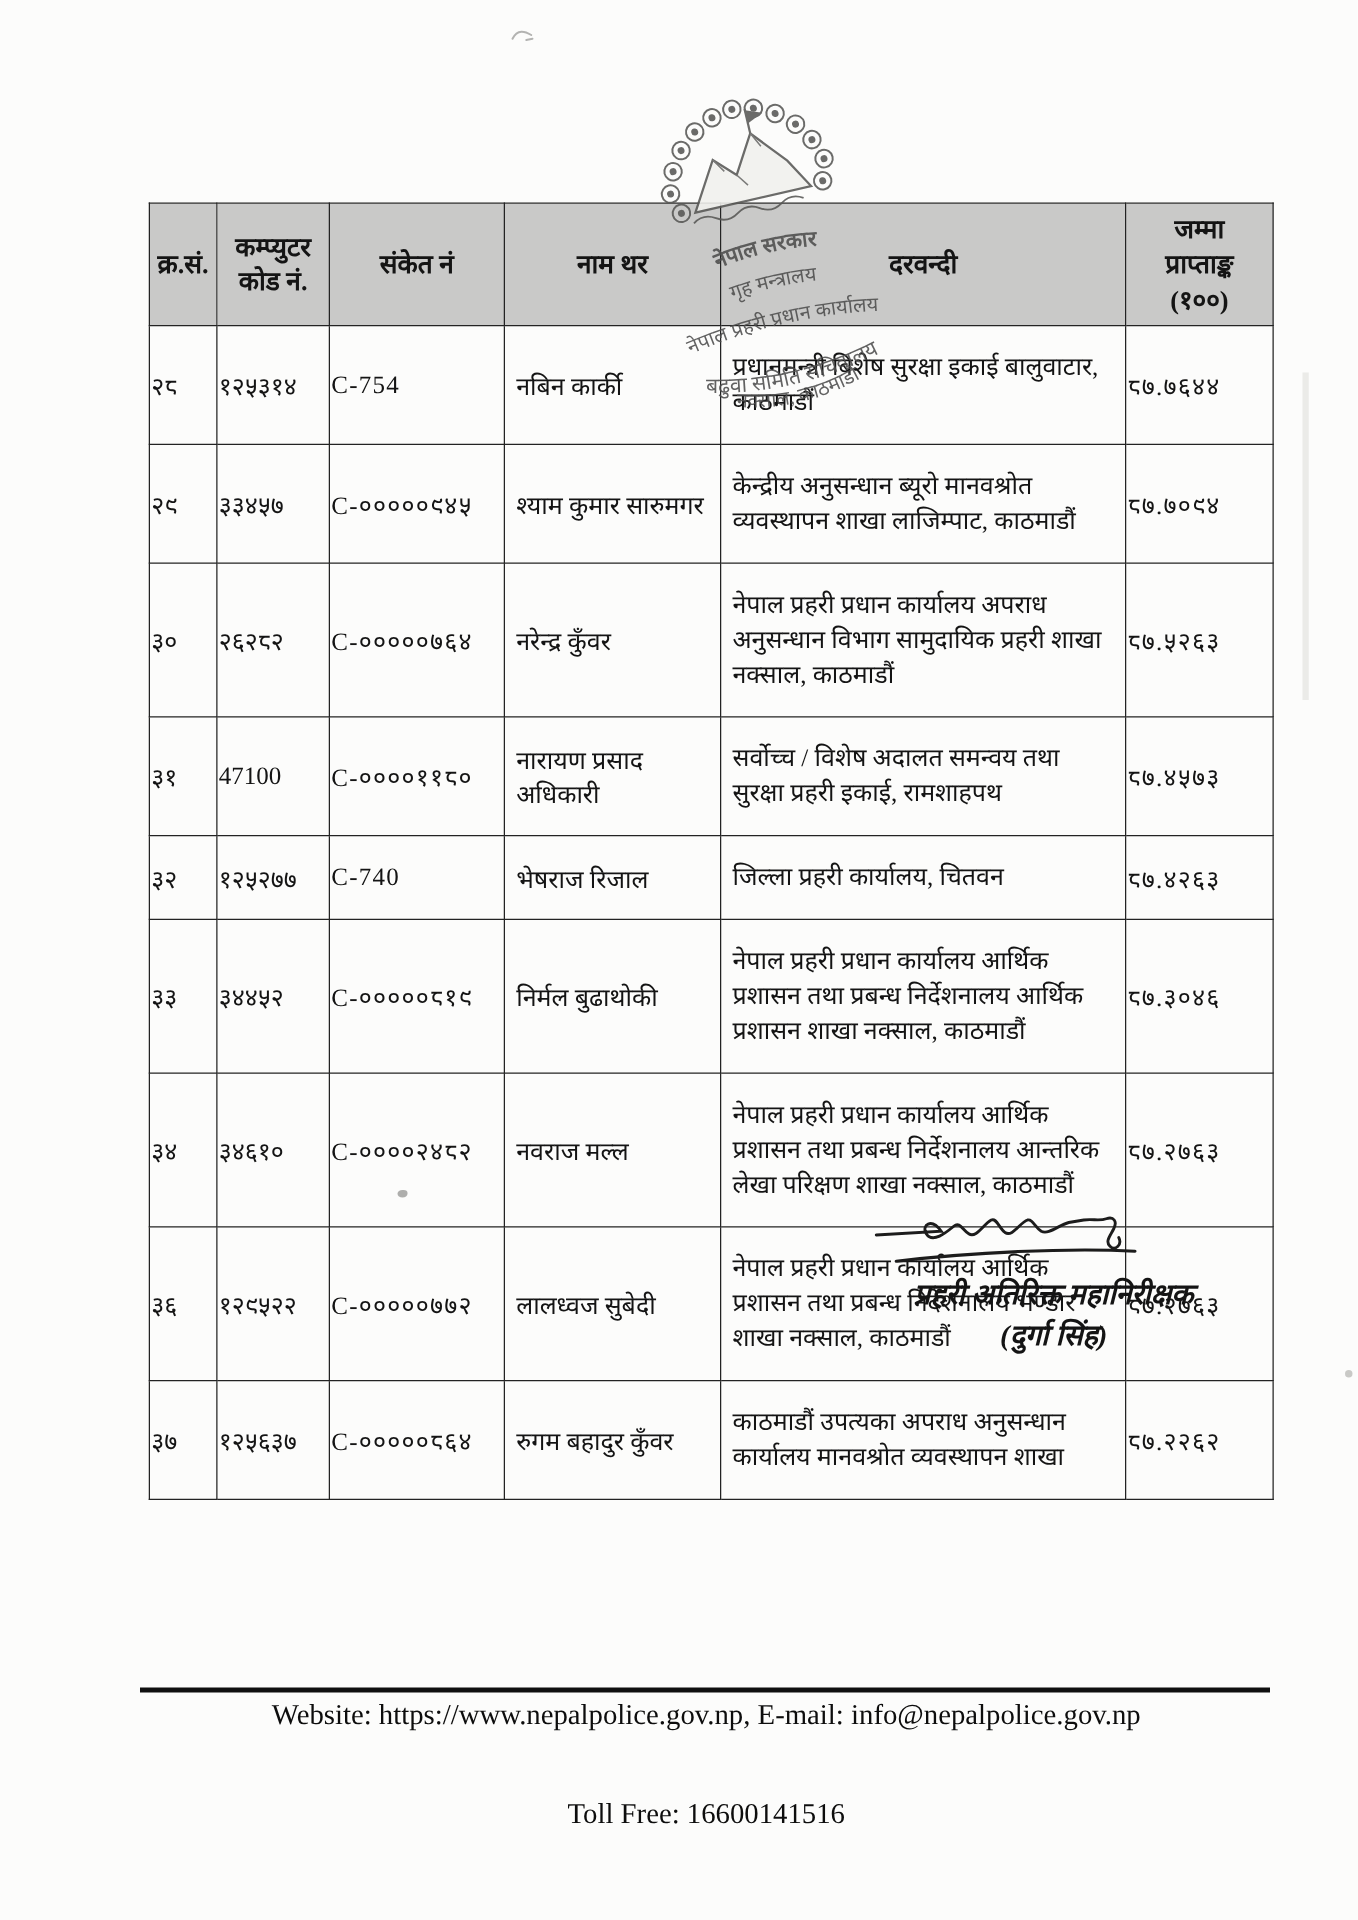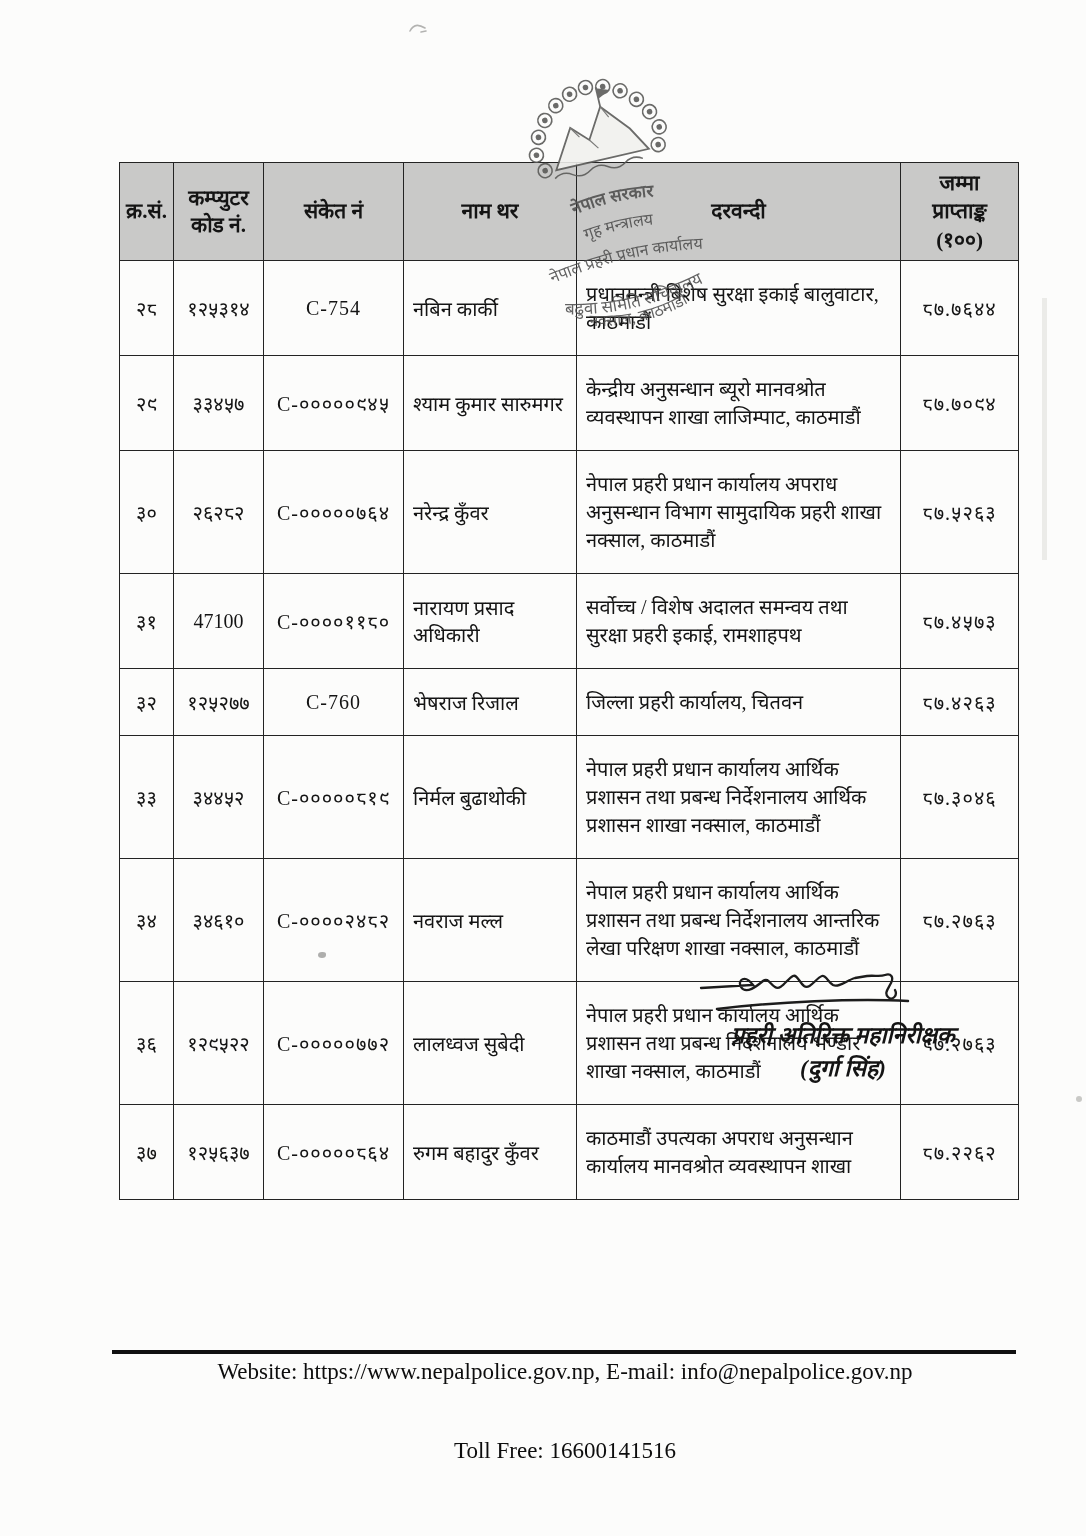--- a/index.html
+++ b/index.html
@@ -17,21 +17,21 @@
     position:absolute; left:119px; top:162px; width:899px;
     border-collapse:collapse; table-layout:fixed;
   }
   .doc-table th, .doc-table td { border:1.6px solid #232323; overflow:hidden; }
   .doc-table thead th {
     background:#c9c9c8;
     font-weight:bold; font-size:21px; line-height:1.25;
     padding:6px 2px; text-align:center; vertical-align:middle;
   }
   .doc-table td { font-size:20px; vertical-align:middle; background:#fcfcfb; }
-  .c-sn, .c-code, .c-symbol, .c-marks { text-align:center; }
+  .c-sn, .c-code, .c-symbol, .c-marks { }
   .c-symbol { font-size:19px; letter-spacing:1px; }
   .c-name { padding:4px 9px; }
   .c-darbandi { padding:19px 9px; line-height:1.4; font-size:19.5px; }
   .c-marks { font-size:18.5px; letter-spacing:1px; }
   .hdr-marks div { line-height:1.35; }
 
   
   .stamp {
     position:absolute; left:470px; top:76px; width:290px; height:270px;
     transform:rotate(-13deg);
@@ -179,21 +179,21 @@
         <td class="c-sn">३१</td>
         <td class="c-code">47100</td>
         <td class="c-symbol">C-००००११८०</td>
         <td class="c-name">नारायण प्रसाद अधिकारी</td>
         <td class="c-darbandi">सर्वोच्च / विशेष अदालत समन्वय तथा सुरक्षा प्रहरी इकाई, रामशाहपथ</td>
         <td class="c-marks">८७.४५७३</td>
       </tr>
       <tr style="height:46px">
         <td class="c-sn">३२</td>
         <td class="c-code">१२५२७७</td>
-        <td class="c-symbol">C-760</td>
+        <td class="c-symbol">C-740</td>
         <td class="c-name">भेषराज रिजाल</td>
         <td class="c-darbandi">जिल्ला प्रहरी कार्यालय, चितवन</td>
         <td class="c-marks">८७.४२६३</td>
       </tr>
       <tr style="height:90px">
         <td class="c-sn">३३</td>
         <td class="c-code">३४४५२</td>
         <td class="c-symbol">C-०००००८१९</td>
         <td class="c-name">निर्मल बुढाथोकी</td>
         <td class="c-darbandi">नेपाल प्रहरी प्रधान कार्यालय आर्थिक प्रशासन तथा प्रबन्ध निर्देशनालय आर्थिक प्रशासन शाखा नक्साल, काठमाडौं</td>

